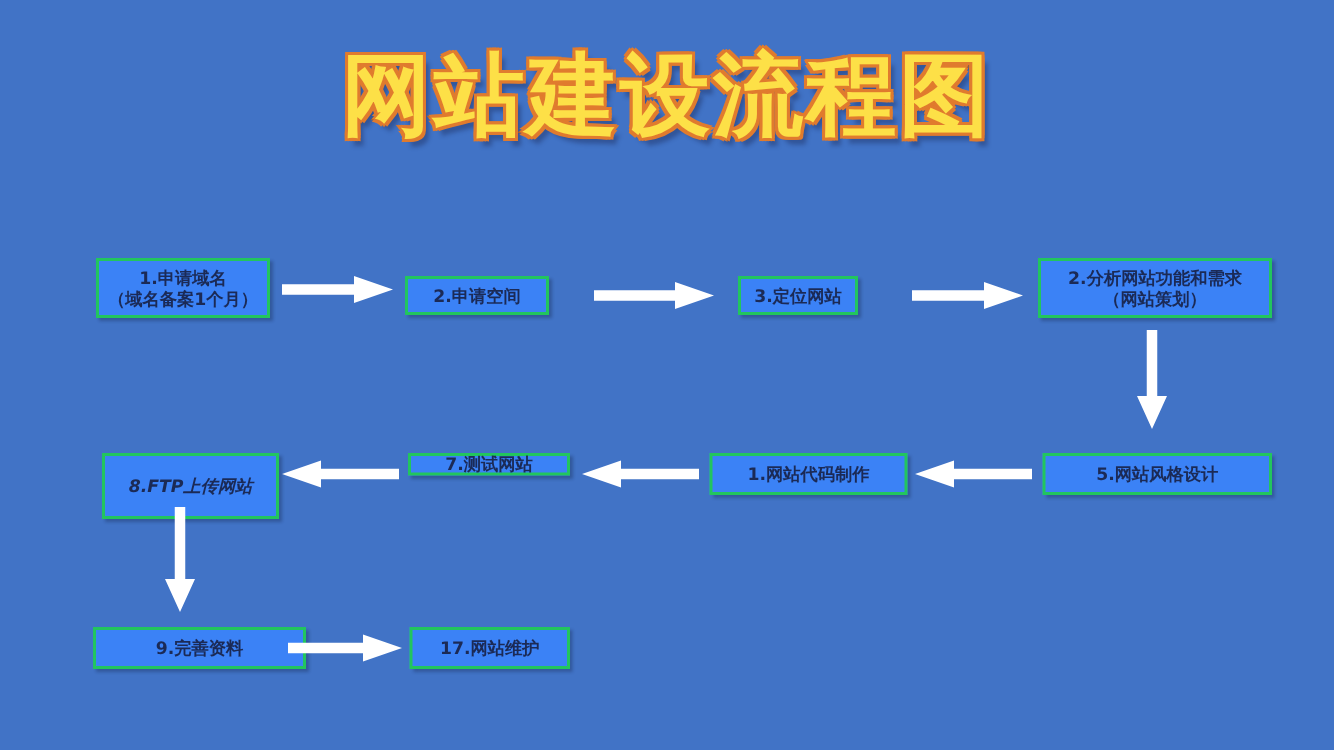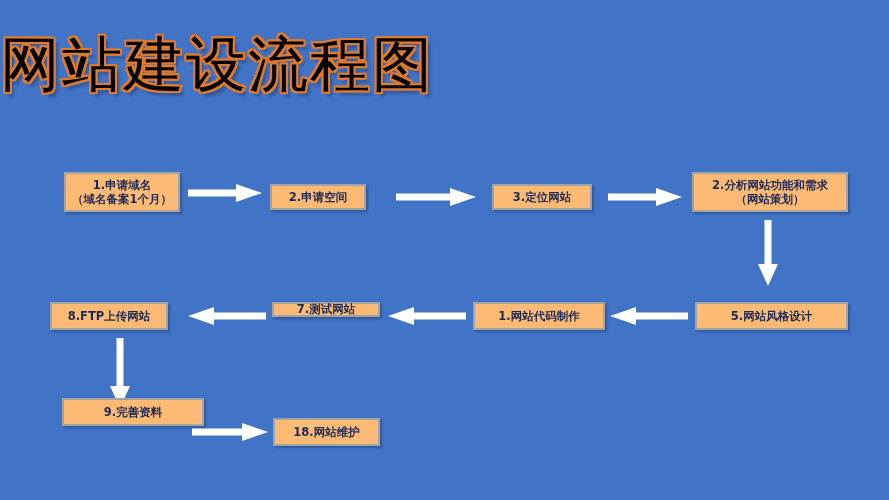--- a/index.html
+++ b/index.html
@@ -19,43 +19,44 @@
     height: 500px;
     background: #4173c6;
   }
 
   
   .title {
     position: absolute;
     left: 0;
     top: 30px;
     width: 889px;
+    text-align: center;
     font-family: "DejaVu Serif", "Liberation Serif", serif;
     font-size: 60px;
-    font-weight: 400;
+    font-weight: 700;
     letter-spacing: 2px;
-    color: #000000;
+    color: #fde047;
     -webkit-text-stroke: 3px #e07b2e;
     paint-order: stroke fill;
     text-shadow:
        2px 0 0 #e07b2e, -2px 0 0 #e07b2e,
        0 2px 0 #e07b2e, 0 -2px 0 #e07b2e,
        2px 2px 0 #e07b2e, -2px -2px 0 #e07b2e,
        2px -2px 0 #e07b2e, -2px 2px 0 #e07b2e,
        4px 5px 3px rgba(20,30,70,0.35);
     white-space: nowrap;
     line-height: 1.15;
   }
 
   
   .node {
     position: absolute;
     box-sizing: border-box;
-    background: #fdba74;
-    border: 2px solid #a3a3a3;
+    background: #3b82f6;
+    border: 2px solid #22c55e;
     color: #1b2a56;
     font-size: 11.5px;
     font-weight: 700;
     line-height: 1.25;
     display: flex;
     align-items: center;
     justify-content: center;
     text-align: center;
     box-shadow: 2px 2px 2px rgba(15,25,60,0.30);
     font-family: "DejaVu Sans", "Liberation Sans", sans-serif;
@@ -92,21 +93,21 @@
   </div>
 
   <div class="node" style="left:270px; top:184px; width:96px; height:26px;">2.申请空间</div>
 
   <div class="arrow" style="left:396px; top:188px; width:80px; height:18px;">
     <svg width="80" height="18" viewBox="0 0 80 18">
       <path d="M0,5.5 L54,5.5 L54,0 L80,9 L54,18 L54,12.5 L0,12.5 Z"></path>
     </svg>
   </div>
 
-  <div class="node" style="left:492px; top:184px; width:100px; height:26px;">3.定位网站</div>
+  <div class="node" style="left:492px; top:184px; width:80px; height:26px;">3.定位网站</div>
 
   <div class="arrow" style="left:608px; top:188px; width:74px; height:18px;">
     <svg width="74" height="18" viewBox="0 0 74 18">
       <path d="M0,5.5 L48,5.5 L48,0 L74,9 L48,18 L48,12.5 L0,12.5 Z"></path>
     </svg>
   </div>
 
   <div class="node" style="left:692px; top:172px; width:156px; height:40px;">2.分析网站功能和需求
 （网站策划）</div>
 
@@ -133,31 +134,31 @@
   </div>
 
   <div class="node" style="left:272px; top:302px; width:108px; height:15px;">7.测试网站</div>
 
   <div class="arrow" style="left:188px; top:307px; width:78px; height:18px;">
     <svg width="78" height="18" viewBox="0 0 78 18">
       <path d="M78,5.5 L26,5.5 L26,0 L0,9 L26,18 L26,12.5 L78,12.5 Z"></path>
     </svg>
   </div>
 
-  <div class="node" style="left:50px; top:302px; width:118px; height:28px;">8.FTP上传网站</div>
+  <div class="node" style="left:68px; top:302px; width:118px; height:44px;font-style:italic;">8.FTP上传网站</div>
 
   <div class="arrow" style="left:110px; top:338px; width:20px; height:70px;">
     <svg width="20" height="70" viewBox="0 0 20 70">
       <path d="M6.5,0 L13.5,0 L13.5,48 L20,48 L10,70 L0,48 L6.5,48 Z"></path>
     </svg>
   </div>
 
-  <div class="node" style="left:62px; top:398px; width:142px; height:28px;">9.完善资料</div>
+  <div class="node" style="left:62px; top:418px; width:142px; height:28px;">9.完善资料</div>
 
   <div class="arrow" style="left:192px; top:423px; width:76px; height:18px;">
     <svg width="76" height="18" viewBox="0 0 76 18">
       <path d="M0,5.5 L50,5.5 L50,0 L76,9 L50,18 L50,12.5 L0,12.5 Z"></path>
     </svg>
   </div>
 
-  <div class="node" style="left:273px; top:418px; width:107px; height:28px;">18.网站维护</div>
+  <div class="node" style="left:273px; top:418px; width:107px; height:28px;">17.网站维护</div>
 
 </div>
 
 </body></html>

